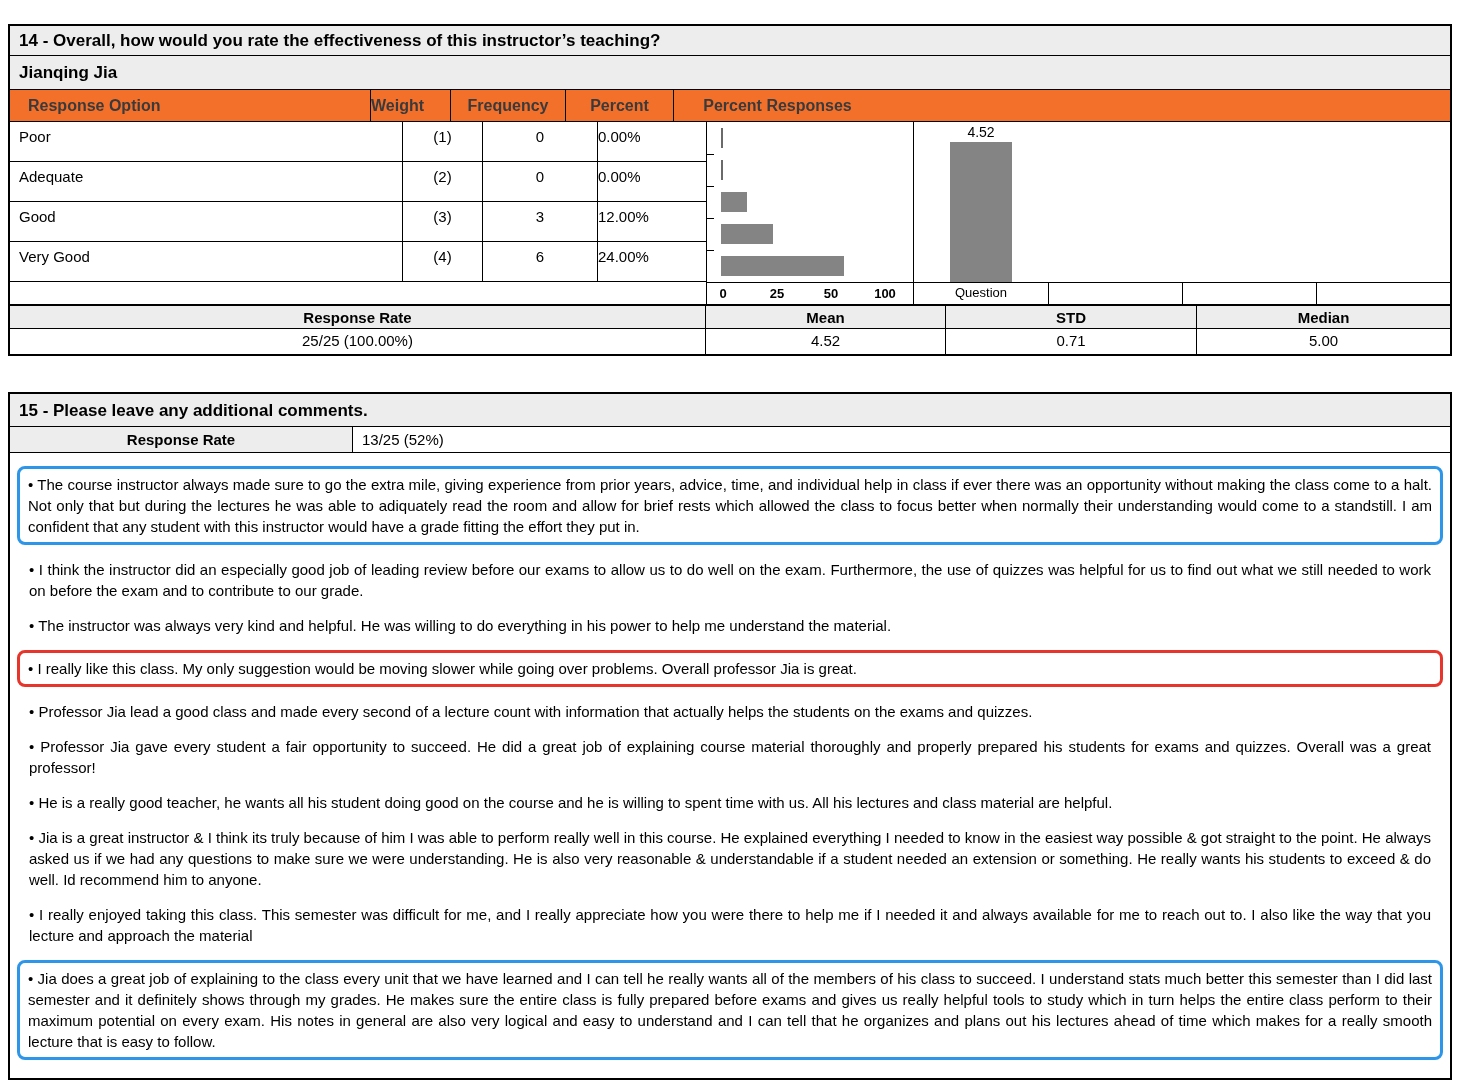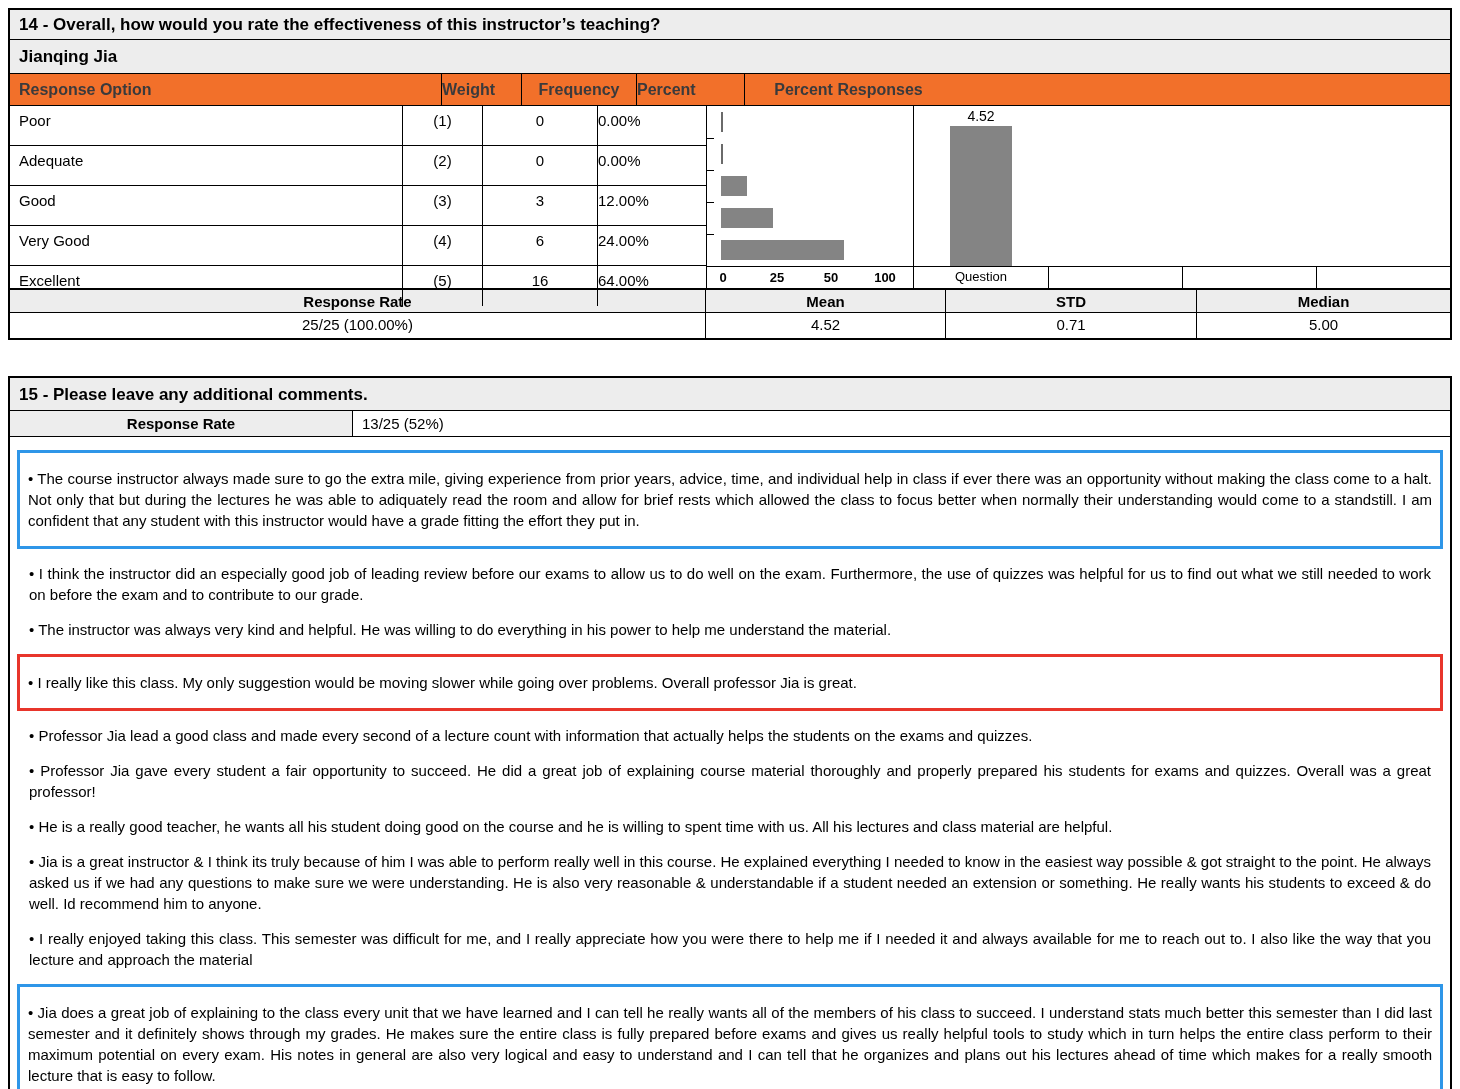--- a/index.html
+++ b/index.html
@@ -1,31 +1,31 @@
 <!DOCTYPE html>
 <html><head>
 <meta charset="utf-8">
 <style>
   *{box-sizing:border-box;margin:0;padding:0}
   html,body{background:#fff}
   body{width:1460px;min-height:1089px;font-family:"Liberation Sans",sans-serif;color:#000}
   .panel{width:1444px;margin-left:8px;border:2px solid #000;background:#fff}
-  .p1{margin-top:8px}
+  .p1{margin-top:24px}
   .p2{margin-top:36px}
   .sec-title{background:#EDEDED;font-weight:bold;font-size:17px;height:30px;line-height:30px;padding-left:9px;border-bottom:1px solid #000}
   .sec-sub{background:#EDEDED;font-weight:bold;font-size:17px;height:34px;line-height:34px;padding-left:9px;border-bottom:1px solid #000}
 
   
   .thead{display:flex;background:#F2702A;height:32px;border-bottom:1px solid #000}
   .th{font-weight:bold;font-size:16px;color:#3A3A3C;line-height:31px;border-right:1px solid #000}
   .th:last-child{border-right:none}
-  .th-opt{width:432px;padding-left:9px}
+  .th-opt{width:361px;padding-left:18px}
   .th-w{width:80px;}
   .th-f{width:115px;text-align:center}
-  .th-p{width:108px;text-align:left}
+  .th-p{width:108px;text-align:center}
   .th-pr{width:207px;text-align:center}
   .th-m{flex:1;text-align:center}
 
   .q14-body{display:flex}
   .q14-left{width:696px}
   .left-rows{height:160px;border-bottom:1px solid #000}
   .trow{display:flex;height:40px}
   .trow:not(:last-child){border-bottom:1px solid #000}
   .cell{font-size:15px;line-height:30px}
   .c-option{width:393px;padding-left:9px;border-right:1px solid #000}
@@ -59,21 +59,21 @@
   .sc3{flex:1}
 
   
   .q15-title{height:33px;line-height:33px}
   .rr-row{display:flex;height:26px;border-bottom:1px solid #000}
   .rr-label{width:343px;background:#EDEDED;border-right:1px solid #000;font-weight:bold;font-size:15px;text-align:center;line-height:25px}
   .rr-value{flex:1;font-size:15px;line-height:25px;padding-left:9px}
   .comments{padding:13px 19px 14px 19px}
   .comment{font-size:15px;line-height:21px;text-align:justify;margin-bottom:14px}
   .comment:last-child{margin-bottom:4px}
-  .comment.hl{border:3px solid #2E96E8;border-radius:0;padding:15px 8px;margin-left:-12px;margin-right:-12px}
+  .comment.hl{border:3px solid #2E96E8;border-radius:8px;padding:5px 8px;margin-left:-12px;margin-right:-12px}
 </style>
 </head>
 <body>
 
 <div class="panel p1">
   <div class="sec-title">14 - Overall, how would you rate the effectiveness of this instructor’s teaching?</div>
   <div class="sec-sub">Jianqing Jia</div>
 
   <div class="thead">
     <div class="th th-opt">Response Option</div>
@@ -102,26 +102,20 @@
             <div class="cell c-option">Good</div>
             <div class="cell c-weight">(3)</div>
             <div class="cell c-frequency">3</div>
             <div class="cell c-percent">12.00%</div>
           </div>
           <div class="trow">
             <div class="cell c-option">Very Good</div>
             <div class="cell c-weight">(4)</div>
             <div class="cell c-frequency">6</div>
             <div class="cell c-percent">24.00%</div>
-          </div>
-          <div class="trow">
-            <div class="cell c-option">Excellent</div>
-            <div class="cell c-weight">(5)</div>
-            <div class="cell c-frequency">16</div>
-            <div class="cell c-percent">64.00%</div>
           </div>
         </div>
     </div>
 
     <div class="pr-block">
       <div class="pr-chart">
           <div class="pr-zero" style="top: 6px; left: 14px;"></div>
           <div class="pr-zero" style="top: 38px; left: 14px;"></div>
           <div class="pr-bar" style="width: 26px; background: rgb(132, 132, 132); top: 70px; left: 14px;"></div>
           <div class="pr-bar" style="width: 52px; background: rgb(132, 132, 132); top: 102px; left: 14px;"></div>

